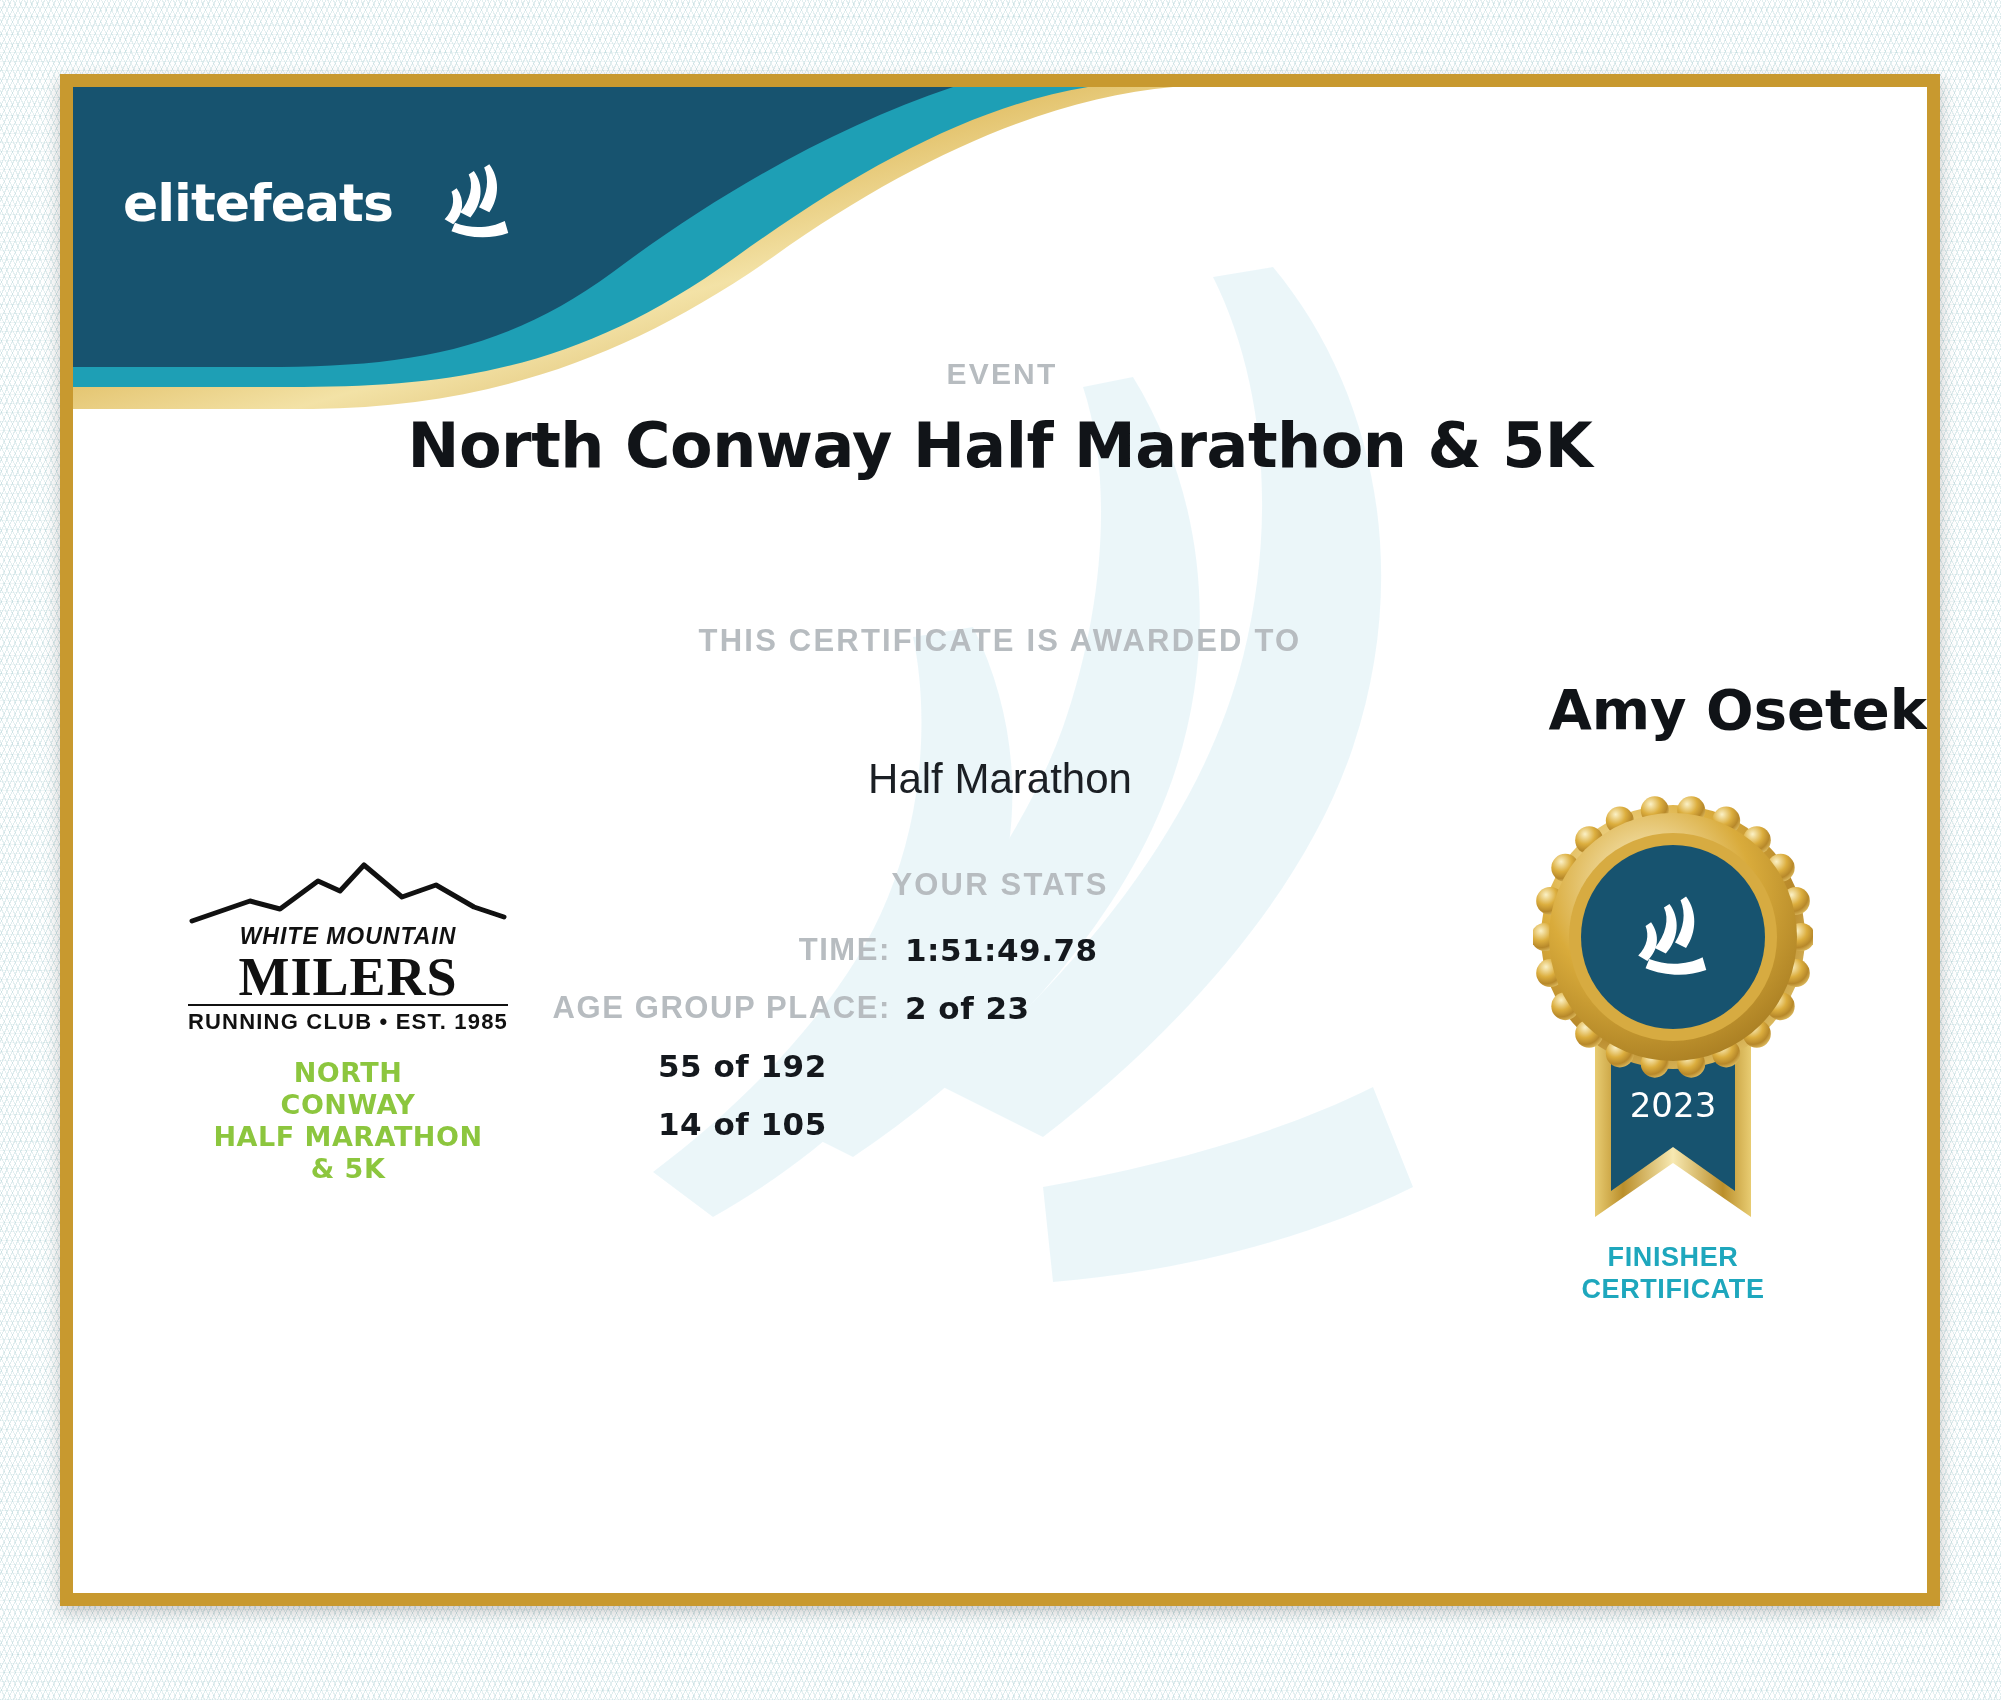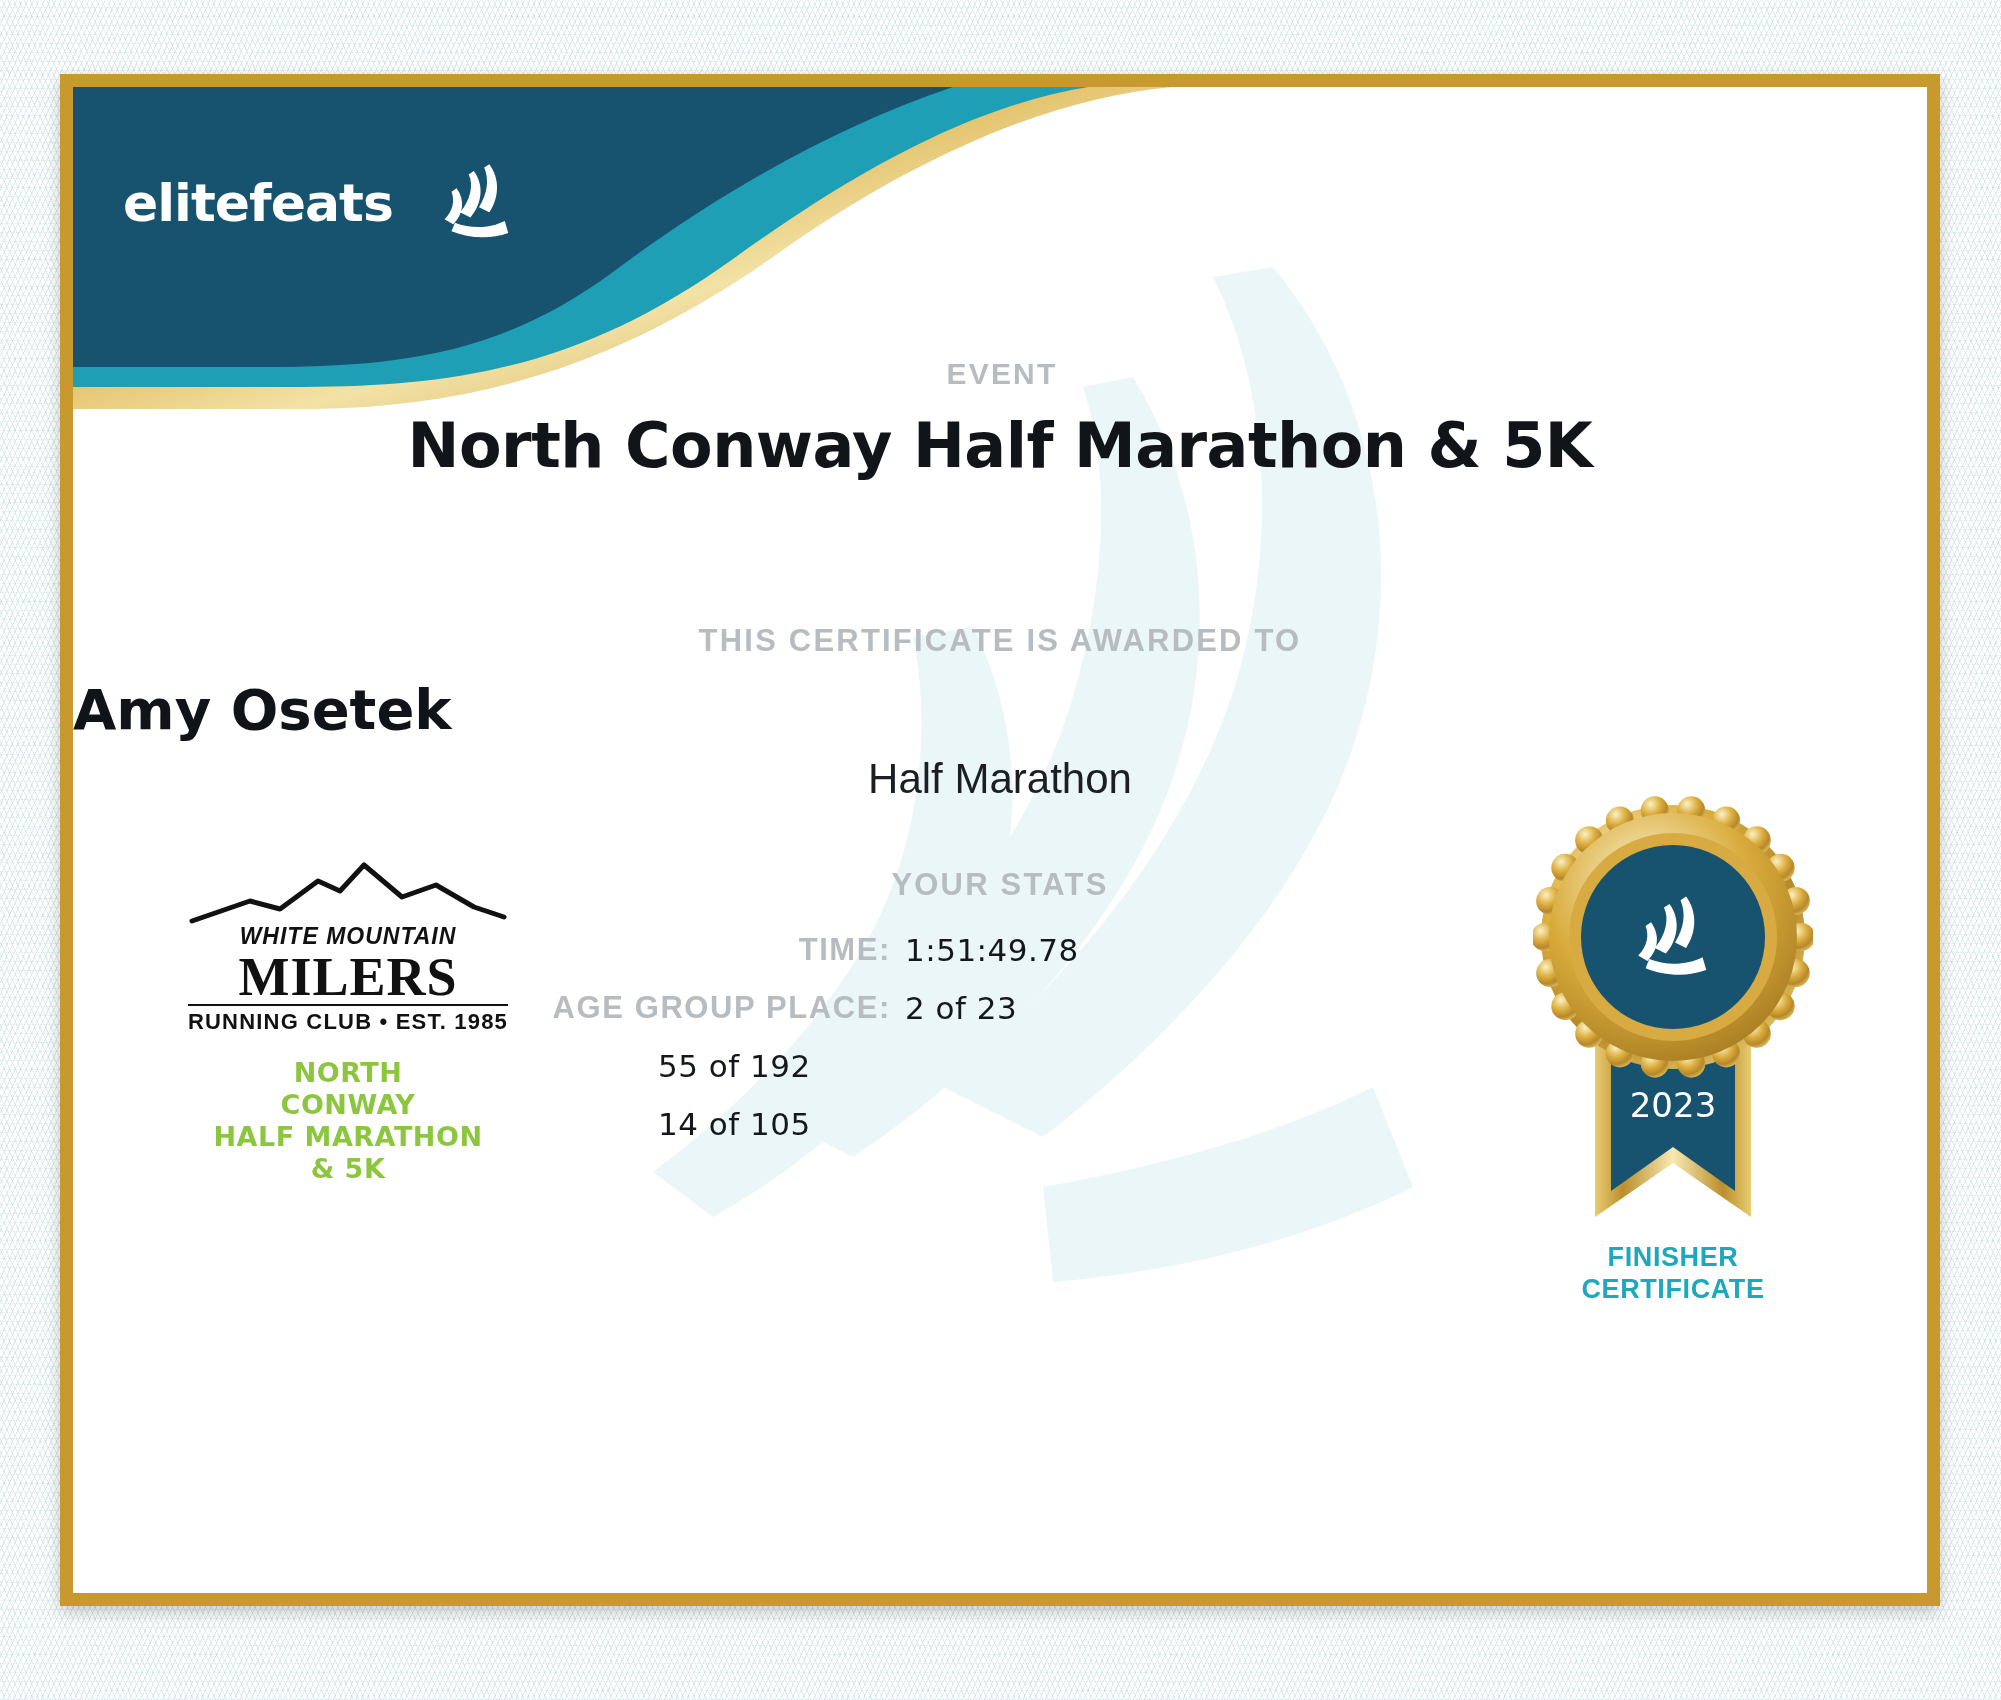--- a/index.html
+++ b/index.html
@@ -117,21 +117,21 @@
   .awarded-label {
     position: absolute;
     left: 0; right: 0;
     top: 536px;
     font-size: 31px;
   }
   .recipient {
     position: absolute;
     left: 0; right: 0;
     top: 590px;
-    text-align: left;
+    text-align: right;
     font-size: 56px;
     font-weight: bold;
     color: #101317;
     font-family: "DejaVu Sans", sans-serif;
   }
   .division {
     position: absolute;
     left: 0; right: 0;
     top: 668px;
     text-align: center;
@@ -165,21 +165,21 @@
     font-size: 31px;
     font-weight: bold;
     letter-spacing: 1.6px;
     padding-right: 14px;
   }
   .stat-val {
     width: 360px;
     text-align: left;
     color: #14181d;
     font-size: 31px;
-    font-weight: normal;
+    font-weight: bold;
     letter-spacing: 0.5px;
     font-family: "DejaVu Sans", sans-serif;
   }
 
   
   .club-logo {
     position: absolute;
     left: 110px;
     top: 770px;
     width: 330px;

